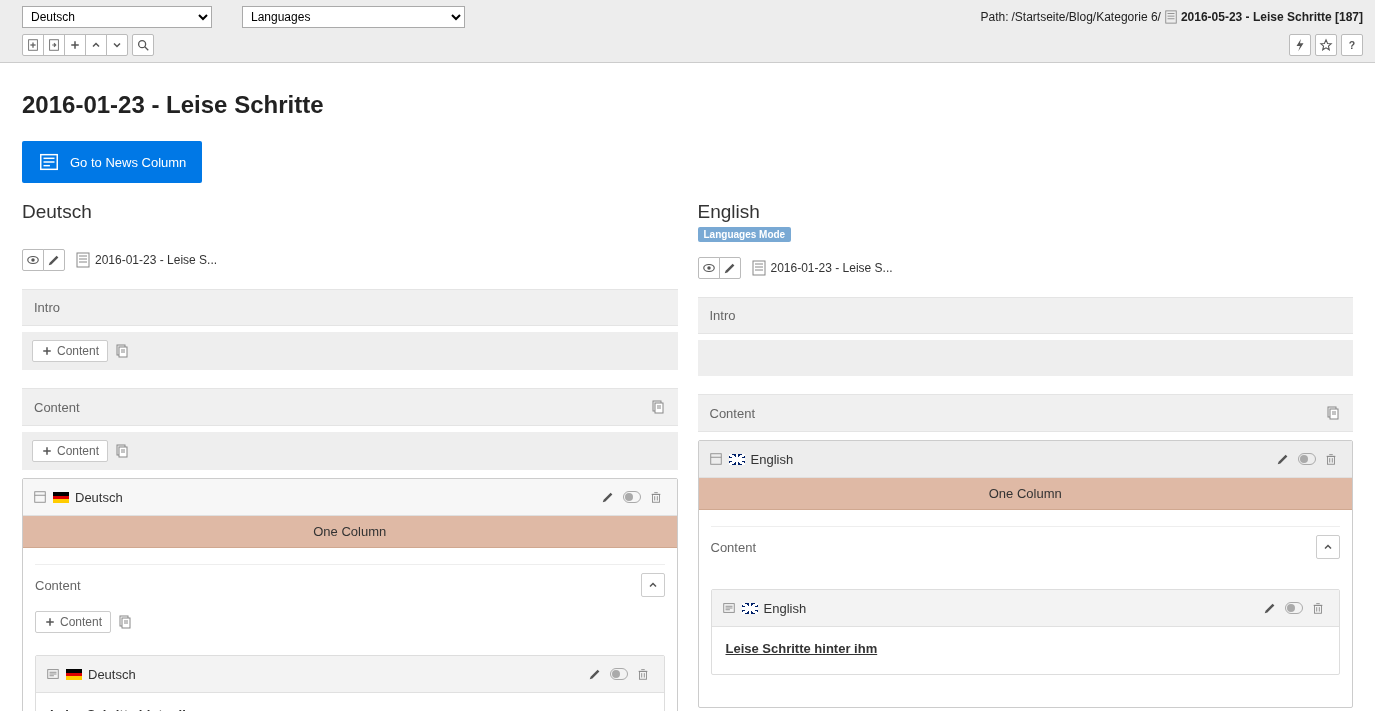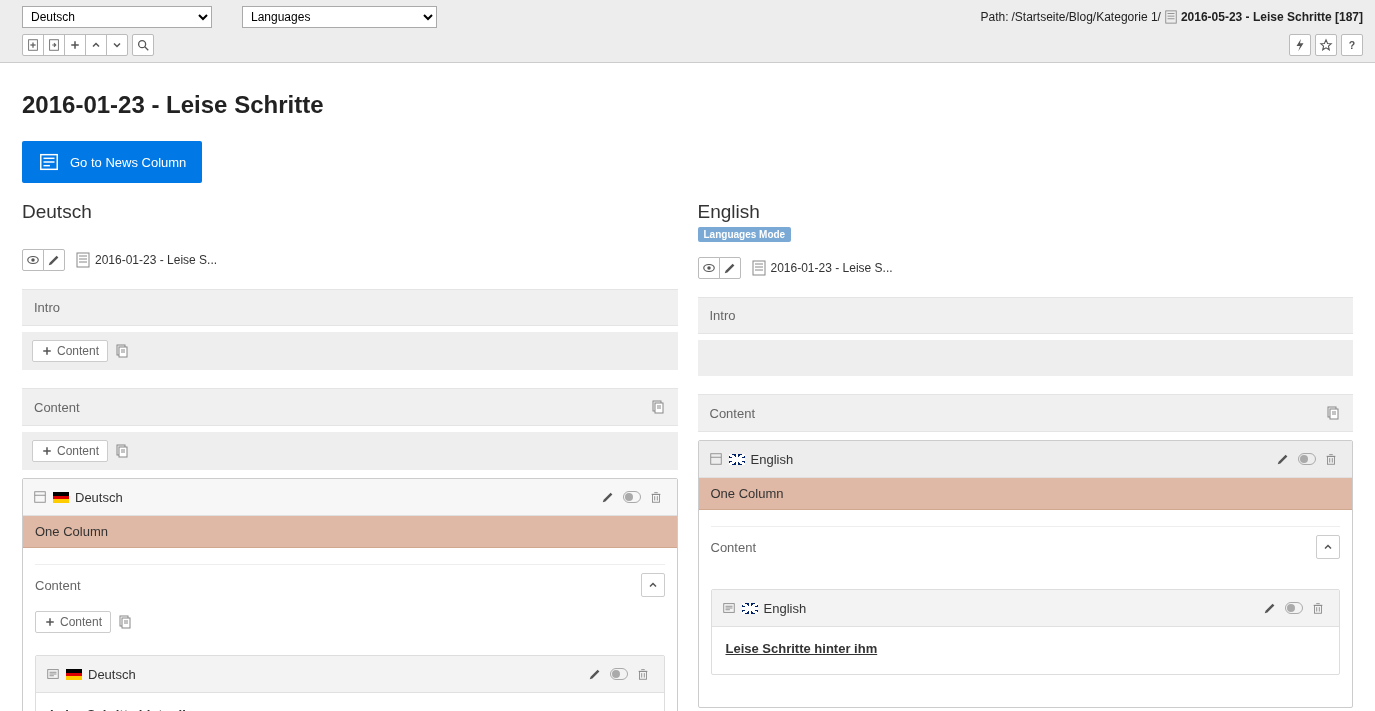--- a/index.html
+++ b/index.html
@@ -3,21 +3,21 @@
 <meta charset="utf-8">
 <style>
 * { box-sizing: border-box; margin: 0; padding: 0; }
 body { font-family: Verdana, Arial, sans-serif; font-size: 12px; color: #333; background: #fff; }
 
 
 .topbar { background: #ededed; border-bottom: 1px solid #ccc; padding: 6px 12px 6px 22px; }
 .topbar-row1 { display: flex; align-items: center; }
 .topbar-row1 select { font-size: 12px; padding: 2px 4px; border: 1px solid #aaa; background: #fff; }
 .sel-lang { width: 190px; }
-.sel-mode { width: 195px; margin-left: 30px; }
+.sel-mode { width: 223px; margin-left: 30px; }
 .path { margin-left: auto; font-size: 12px; color: #222; display: flex; align-items: flex-end; gap: 3px; }
 .path-doc-icon { width: 14px; height: 14px; }
 .path b { font-weight: bold; }
 
 .topbar-row2 { display: flex; align-items: center; margin-top: 6px; gap: 4px; }
 .icon-btn { width: 22px; height: 22px; border: 1px solid #bbb; background: #fff; border-radius: 2px; display: flex; align-items: center; justify-content: center; cursor: pointer; font-size: 14px; }
 .icon-btn-group { display: flex; }
 .icon-btn-group .icon-btn { border-radius: 0; margin-left: -1px; }
 .icon-btn-group .icon-btn:first-child { border-top-left-radius: 2px; border-bottom-left-radius: 2px; margin-left: 0; }
 .icon-btn-group .icon-btn:last-child { border-top-right-radius: 2px; border-bottom-right-radius: 2px; }
@@ -45,21 +45,21 @@
 .add-content-bar { background: #eeeeee; padding: 8px 10px; margin-top: 6px; display: flex; align-items: center; gap: 6px; }
 .add-content-btn { display: inline-flex; align-items: center; gap: 4px; border: 1px solid #ccc; background: #fff; padding: 3px 8px; border-radius: 2px; font-size: 12px; color: #666; cursor: pointer; }
 .paste-icon { width: 16px; height: 16px; color: #888; }
 
 .panel { border: 1px solid #ccc; border-radius: 2px; margin-top: 8px; background: #fff; }
 .panel-hdr { display: flex; align-items: center; padding: 8px 10px; background: #f7f7f7; border-bottom: 1px solid #e0e0e0; gap: 6px; font-size: 13px; }
 .panel-hdr.gray { background: #ededed; }
 .panel-hdr .actions { margin-left: auto; display: flex; gap: 2px; }
 .panel-hdr .actions .mini-btn { width: 22px; height: 20px; display: flex; align-items: center; justify-content: center; color: #888; cursor: pointer; border-radius: 2px; }
 
-.onecol-hdr { background: #dfb9a5; padding: 8px 12px; font-size: 13px; border-bottom: 1px solid #d0a890; }
+.onecol-hdr { background: #dfb9a5; padding: 8px 12px; font-size: 13px; border-bottom: 1px solid #d0a890; text-align: center; }
 .panel-body { padding: 12px; }
 
 .content-sub { border-top: 1px solid #eee; margin-top: 4px; padding-top: 8px; display: flex; align-items: center; }
 .content-sub-label { color: #666; font-size: 13px; }
 .chevron-btn { margin-left: auto; width: 24px; height: 24px; border: 1px solid #ccc; border-radius: 2px; background: #fff; display: flex; align-items: center; justify-content: center; cursor: pointer; color: #888; }
 
 .inner-box { border: 1px solid #ddd; border-radius: 2px; margin-top: 14px; }
 .inner-box .panel-hdr { background: #f3f3f3; }
 .inner-text { padding: 14px 14px 18px; font-size: 13px; font-weight: bold; text-decoration: underline; }
 
@@ -157,21 +157,21 @@
 <div class="topbar">
   <div class="topbar-row1">
     <select class="sel-lang">
       <option>Deutsch</option>
     </select>
     <select class="sel-mode">
       <option>Languages</option>
     </select>
     <div class="path">
       <span>Path: </span>
-      <span>/Startseite/Blog/Kategorie 1/</span>
+      <span>/Startseite/Blog/Kategorie 6/</span>
       <svg class="path-doc-icon">
           <use href="#sym-doc"></use>
         </svg>
       <b>2016-05-23 - Leise Schritte [187]</b>
     </div>
   </div>
   <div class="topbar-row2">
     <div class="icon-btn-group">
       <div class="icon-btn">
           <svg width="14" height="14">

